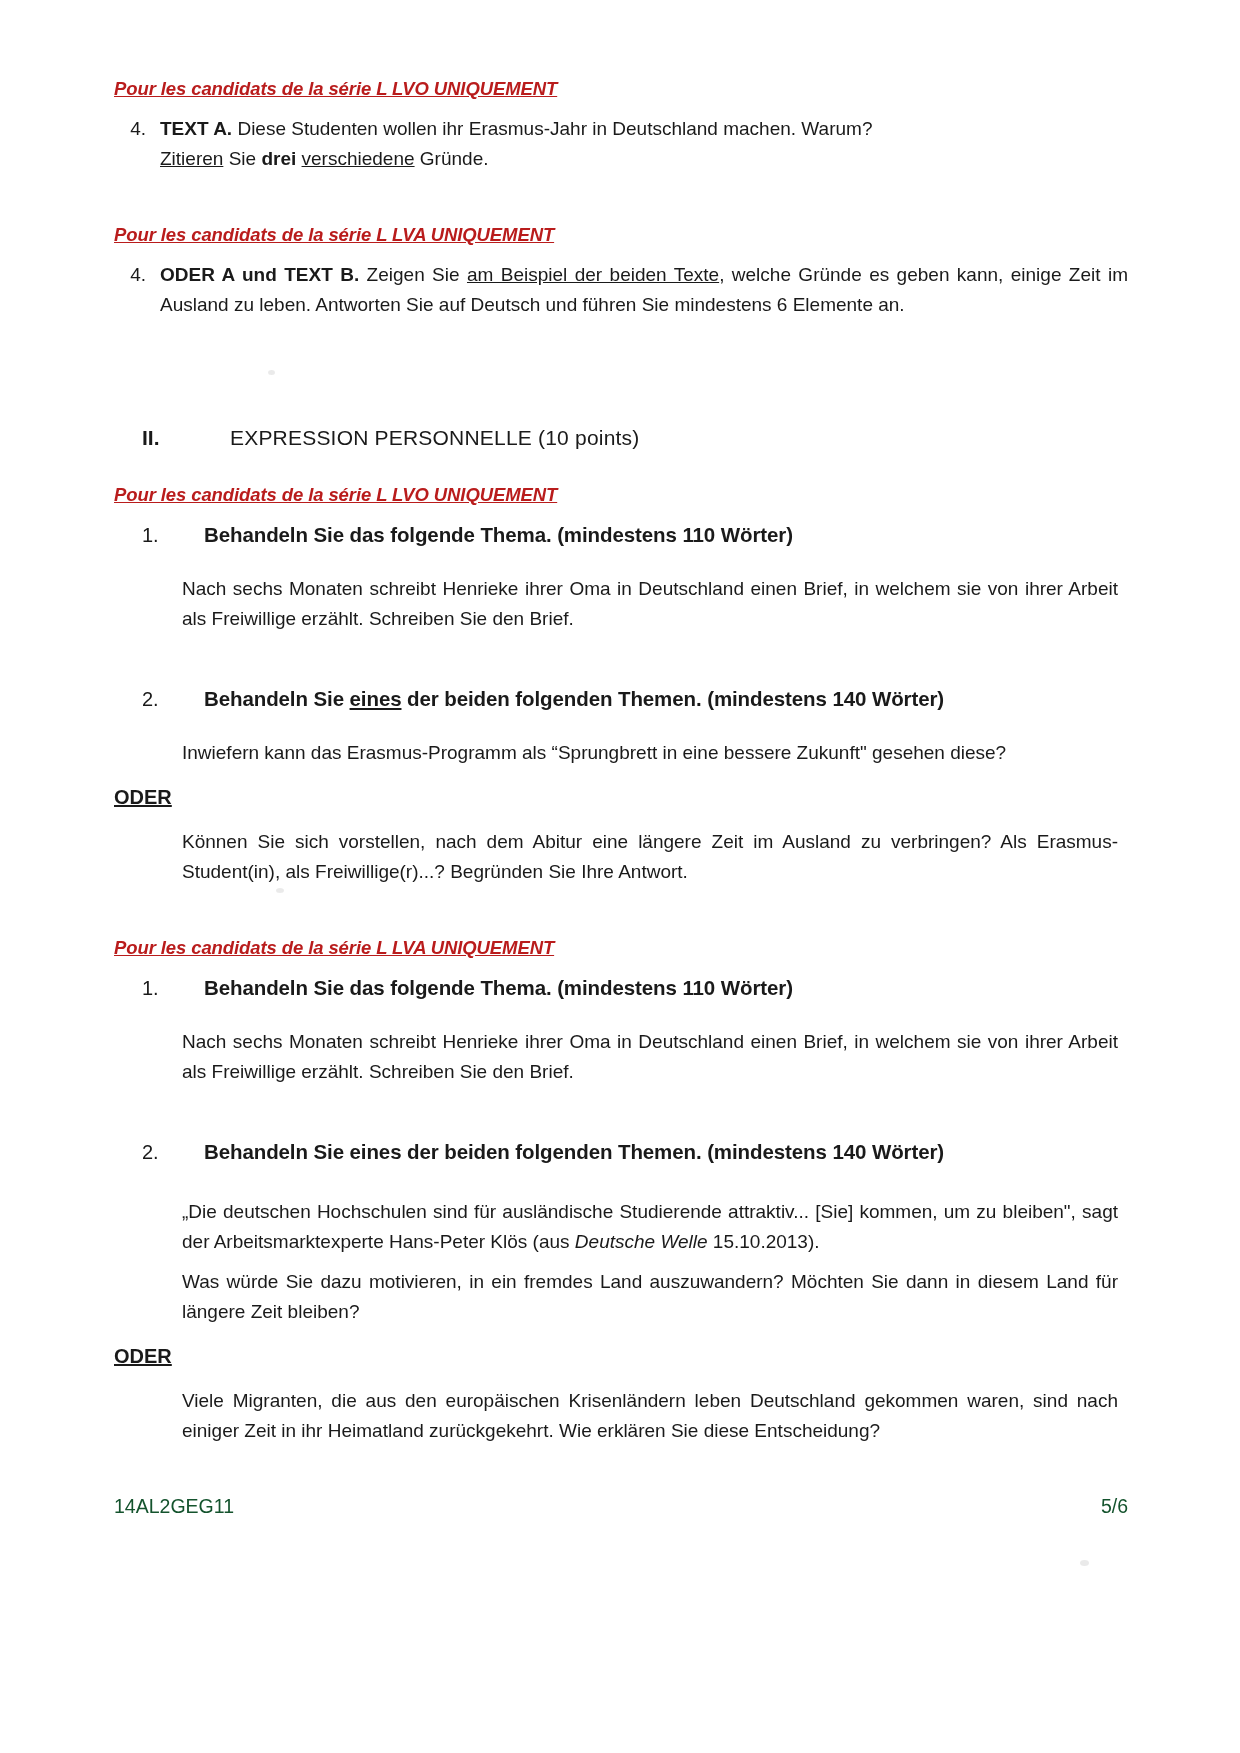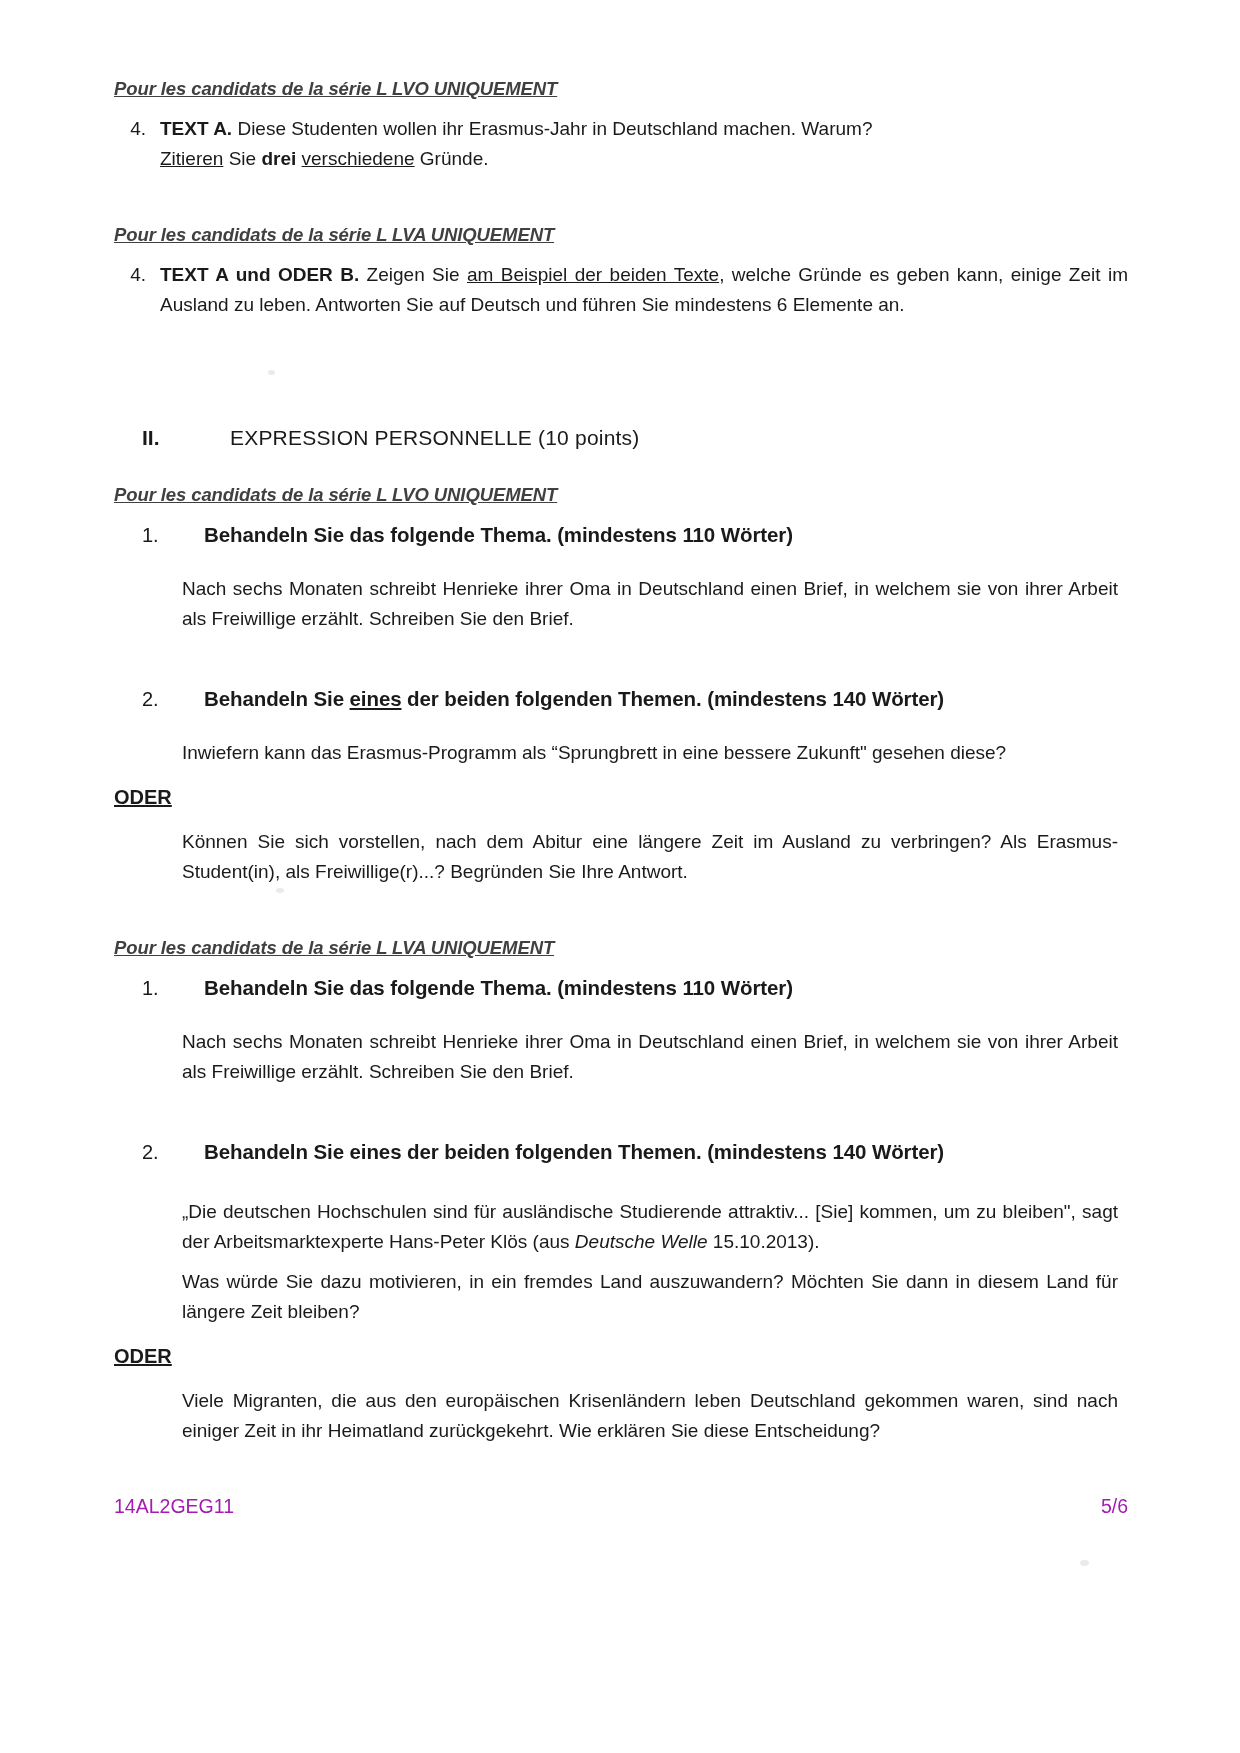--- a/index.html
+++ b/index.html
@@ -28,21 +28,21 @@
     top: 78px;
     width: 1014px;
   }
   .section-head {
     font-weight: bold;
     font-style: italic;
     font-size: 18.5px;
     text-decoration: underline;
     letter-spacing: -0.1px;
     margin: 0 0 14px 0;
-    color: #404040;
+    color: #b91c1c;
   }
   .q-block {
     display: flex;
     margin: 0 0 10px 0;
   }
   .q-num {
     width: 46px;
     flex: 0 0 46px;
     text-align: right;
     padding-right: 14px;
@@ -115,21 +115,21 @@
     padding-right: 120px;
   }
   .footer {
     position: absolute;
     left: 114px;
     right: 112px;
     top: 1495px;
     display: flex;
     justify-content: space-between;
     font-size: 19.5px;
-    color: #a21caf;
+    color: #14532d;
   }
   .smudge {
     position: absolute;
     background: #d8d8d8;
     border-radius: 50%;
     opacity: 0.55;
   }
 </style>
 </head>
 <body>
@@ -148,21 +148,21 @@
       <div class="q-num">4.</div>
       <div class="q-body"><b>TEXT A.</b><span> Diese Studenten wollen ihr Erasmus-Jahr in Deutschland machen. Warum?</span><br><u>Zitieren</u><span> Sie </span><b>drei</b><span> </span><u>verschiedene</u><span> Gründe.</span></div>
     </div>
 
     <div class="spacer-40"></div>
 
     <div class="section-head">Pour les candidats de la série L LVA UNIQUEMENT</div>
 
     <div class="q-block">
       <div class="q-num">4.</div>
-      <div class="q-body"><b>TEXT A und ODER B.</b><span> Zeigen Sie </span><u>am Beispiel der beiden Texte</u><span>, welche Gründe es geben kann, einige Zeit im Ausland zu leben. Antworten Sie auf Deutsch und führen Sie mindestens 6 Elemente an.</span></div>
+      <div class="q-body"><b>ODER A und TEXT B.</b><span> Zeigen Sie </span><u>am Beispiel der beiden Texte</u><span>, welche Gründe es geben kann, einige Zeit im Ausland zu leben. Antworten Sie auf Deutsch und führen Sie mindestens 6 Elemente an.</span></div>
     </div>
 
     <div class="spacer-56"></div>
     <div class="spacer-40"></div>
 
     <div class="roman-head">
       <div class="num">II.</div>
       <div class="txt">EXPRESSION PERSONNELLE (10 points)</div>
     </div>
 

